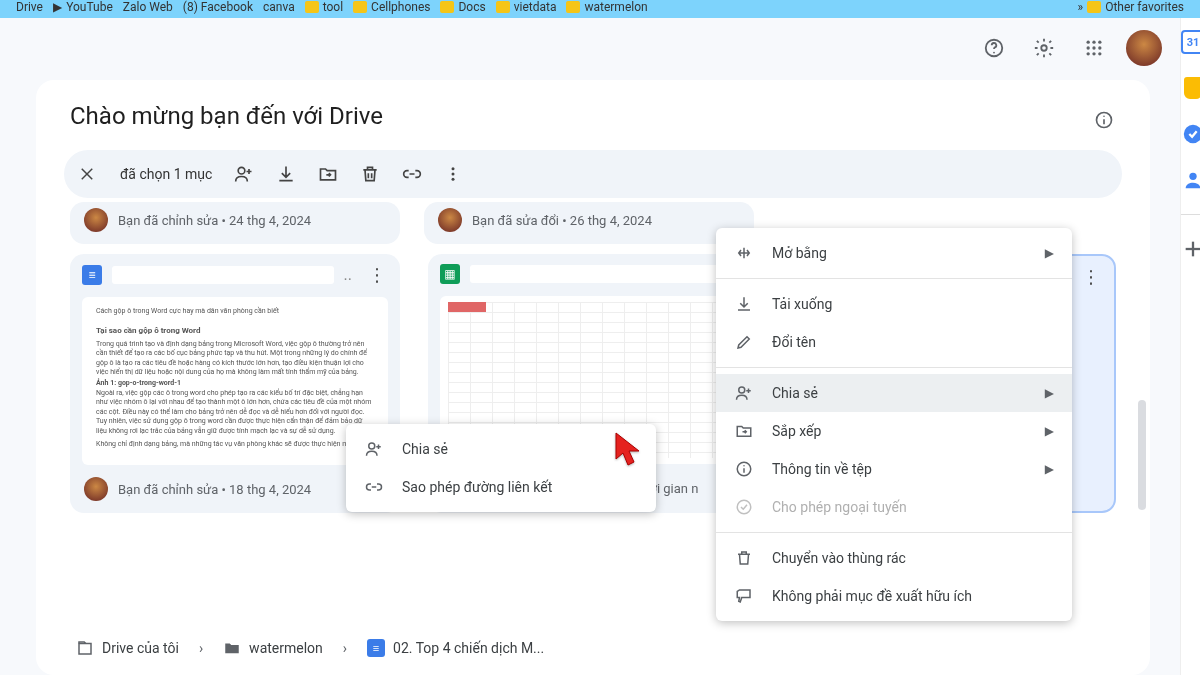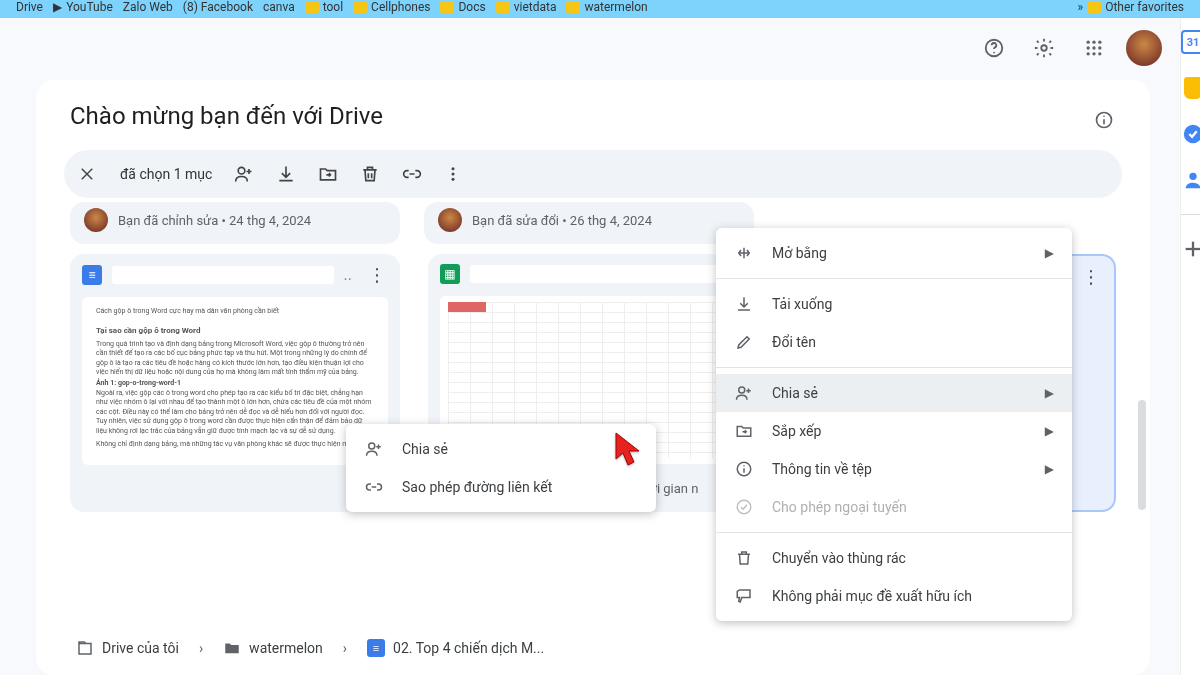--- a/index.html
+++ b/index.html
@@ -225,20 +225,24 @@
             <div class="more">⋮</div>
           </div>
           <div class="preview">
             <div>Cách gộp ô trong Word cực hay mà dân văn phòng cần biết</div><br>
             <div style="font-weight:bold; font-size:8px;">Tại sao cần gộp ô trong Word</div>
             <div style="margin-top:3px;">Trong quá trình tạo và định dạng bảng trong Microsoft Word, việc gộp ô thường trở nên cần thiết để tạo ra các bố cục bảng phức tạp và thu hút. Một trong những lý do chính để gộp ô là tạo ra các tiêu đề hoặc hàng có kích thước lớn hơn, tạo điều kiện thuận lợi cho việc hiển thị dữ liệu hoặc nội dung của họ mà không làm mất tính thẩm mỹ của bảng.</div>
             <div style="font-weight:bold; margin-top:2px;">Ảnh 1: gop-o-trong-word-1</div>
             <div>Ngoài ra, việc gộp các ô trong word cho phép tạo ra các kiểu bố trí đặc biệt, chẳng hạn như việc nhóm ô lại với nhau để tạo thành một ô lớn hơn, chứa các tiêu đề của một nhóm các cột. Điều này có thể làm cho bảng trở nên dễ đọc và dễ hiểu hơn đối với người đọc. Tuy nhiên, việc sử dụng gộp ô trong word cần được thực hiện cẩn thận để đảm bảo dữ liệu không rơi lạc trắc của bảng vẫn giữ được tính mạch lạc và sự dễ sử dụng.</div>
             <div style="margin-top:4px;">Không chỉ định dạng bảng, mà những tác vụ văn phòng khác sẽ được thực hiện một</div>
           </div>
+          <div class="card-sub">
+              <div class="av"></div>
+              <span>Bạn đã chỉnh sửa • 18 thg 4, 2024</span>
+            </div>
         </div>
         <div class="card2">
           <div class="head">
             <div class="file-icon sheets">▦</div>
             <div class="fname"></div>
           </div>
           <div class="preview sheet">
               <div class="sheet-grid"></div>
             </div>
           <div class="card-sub">

